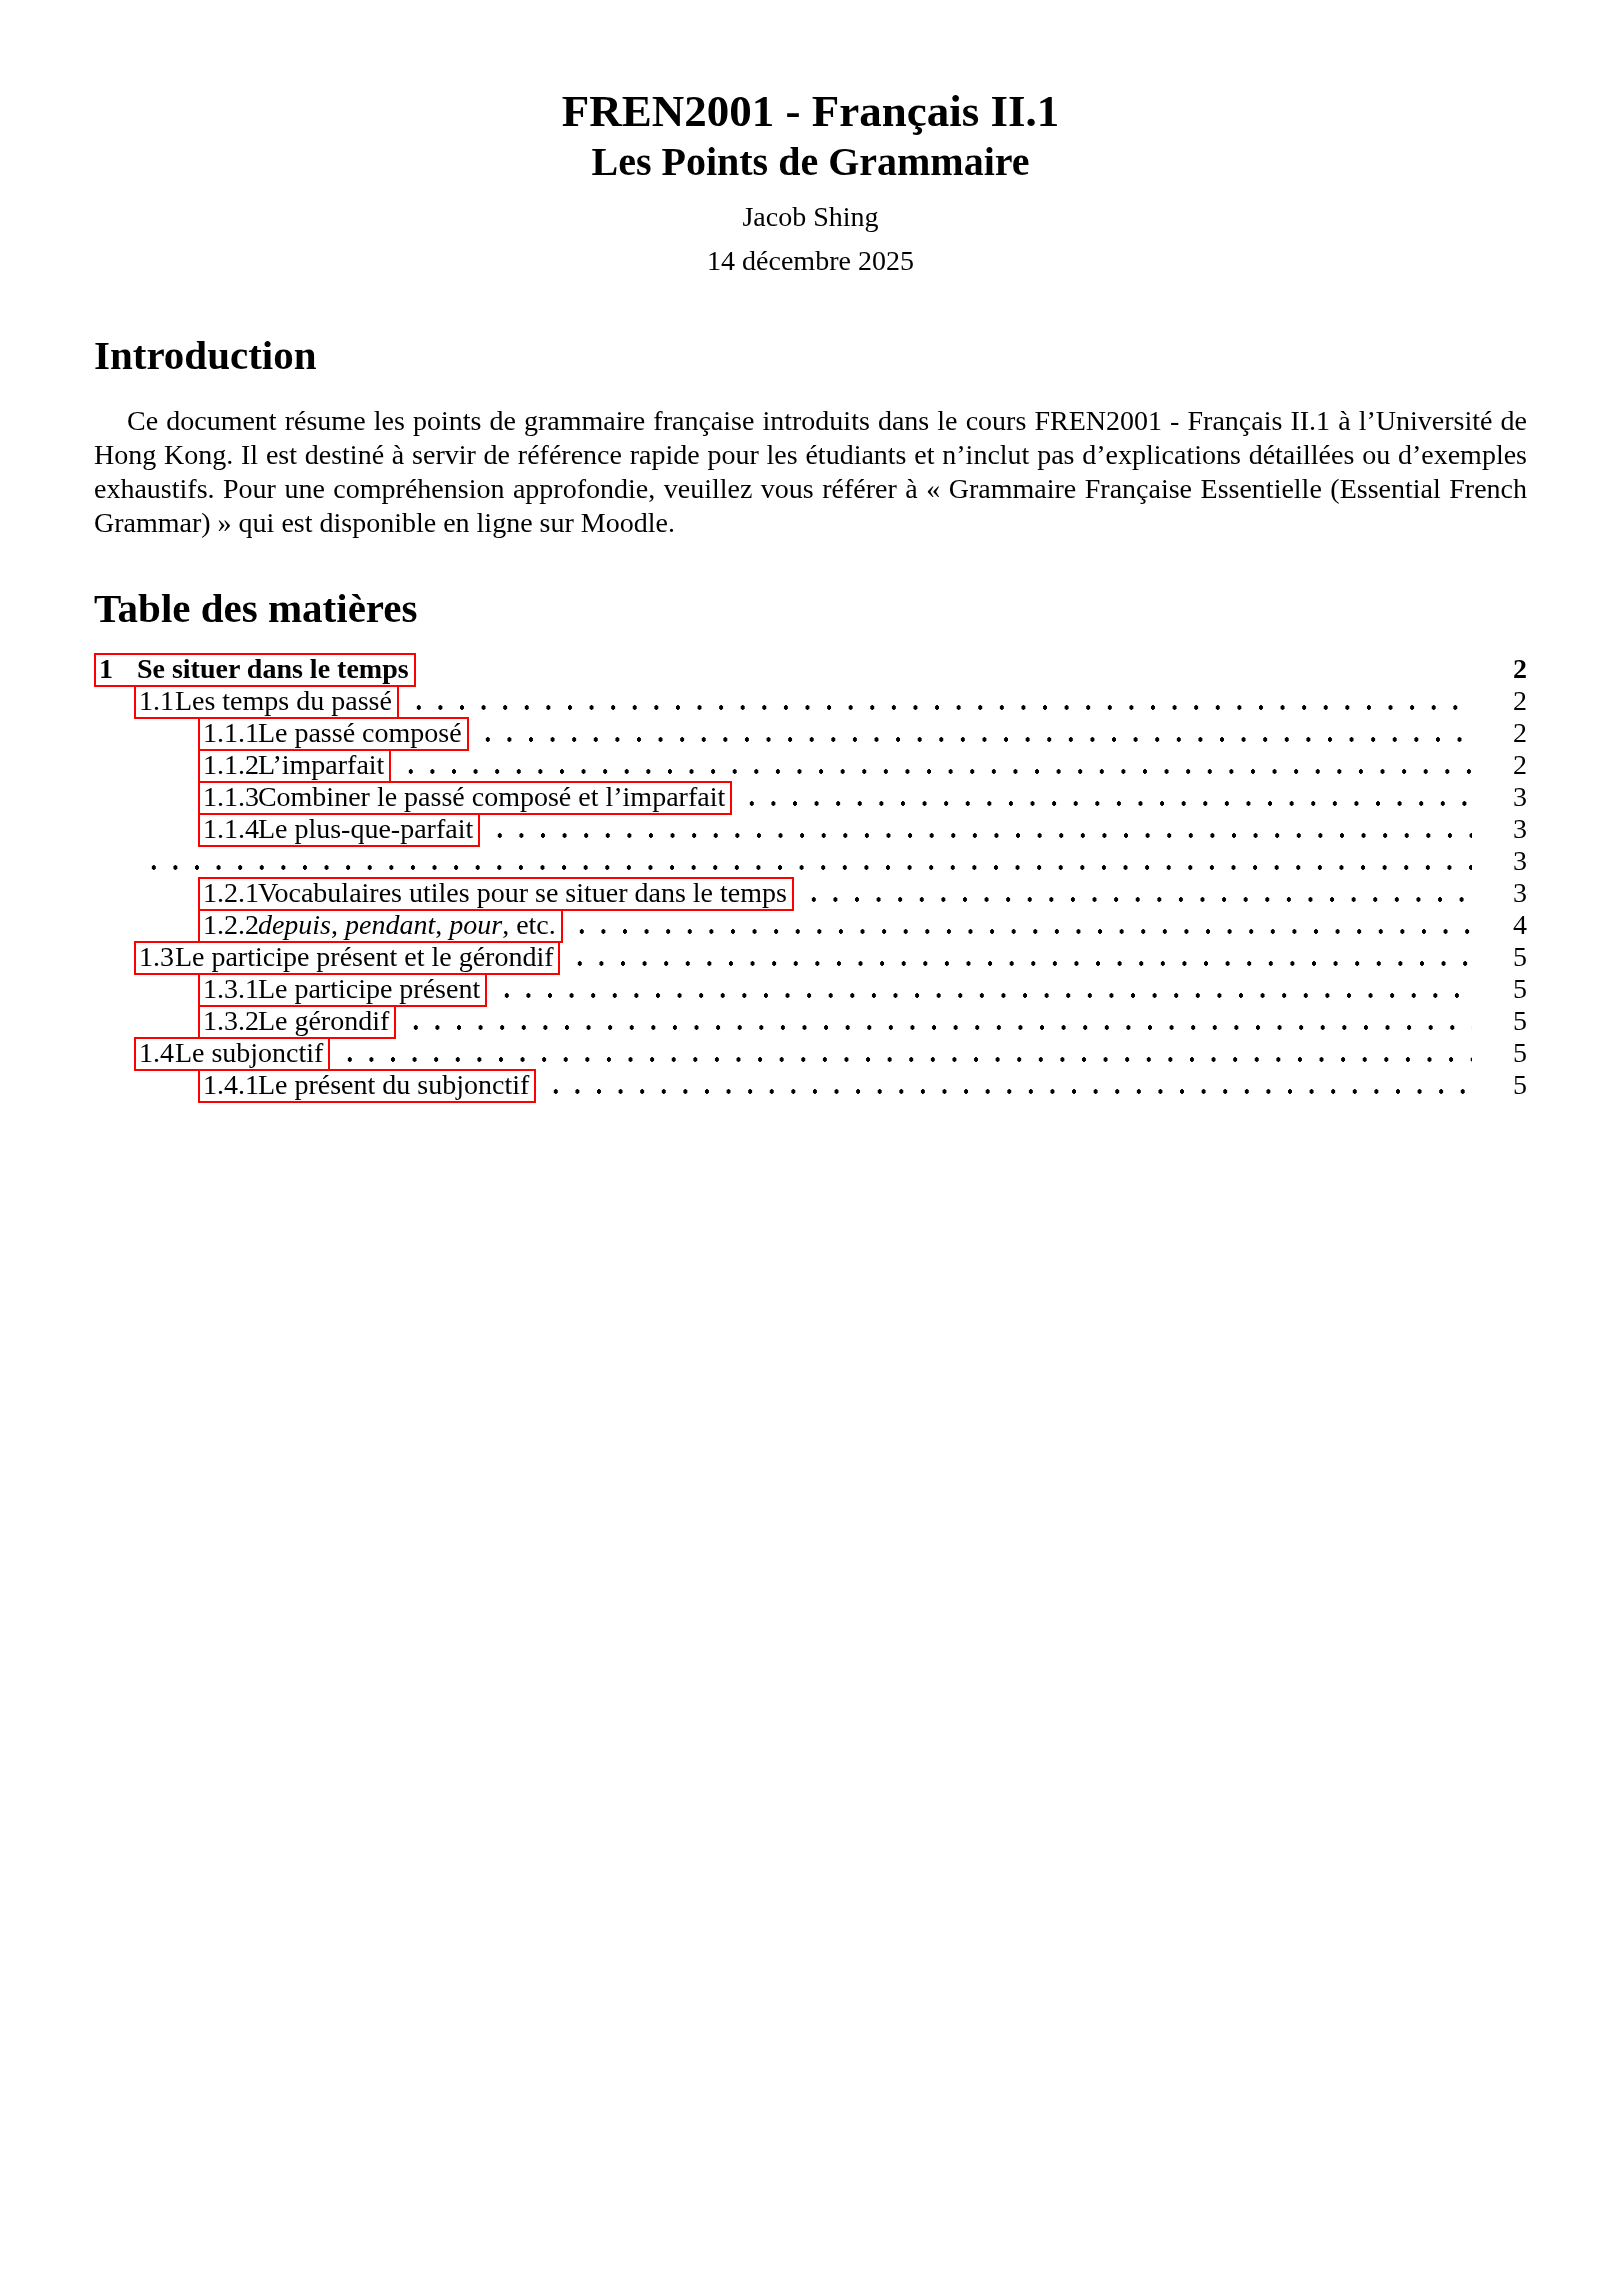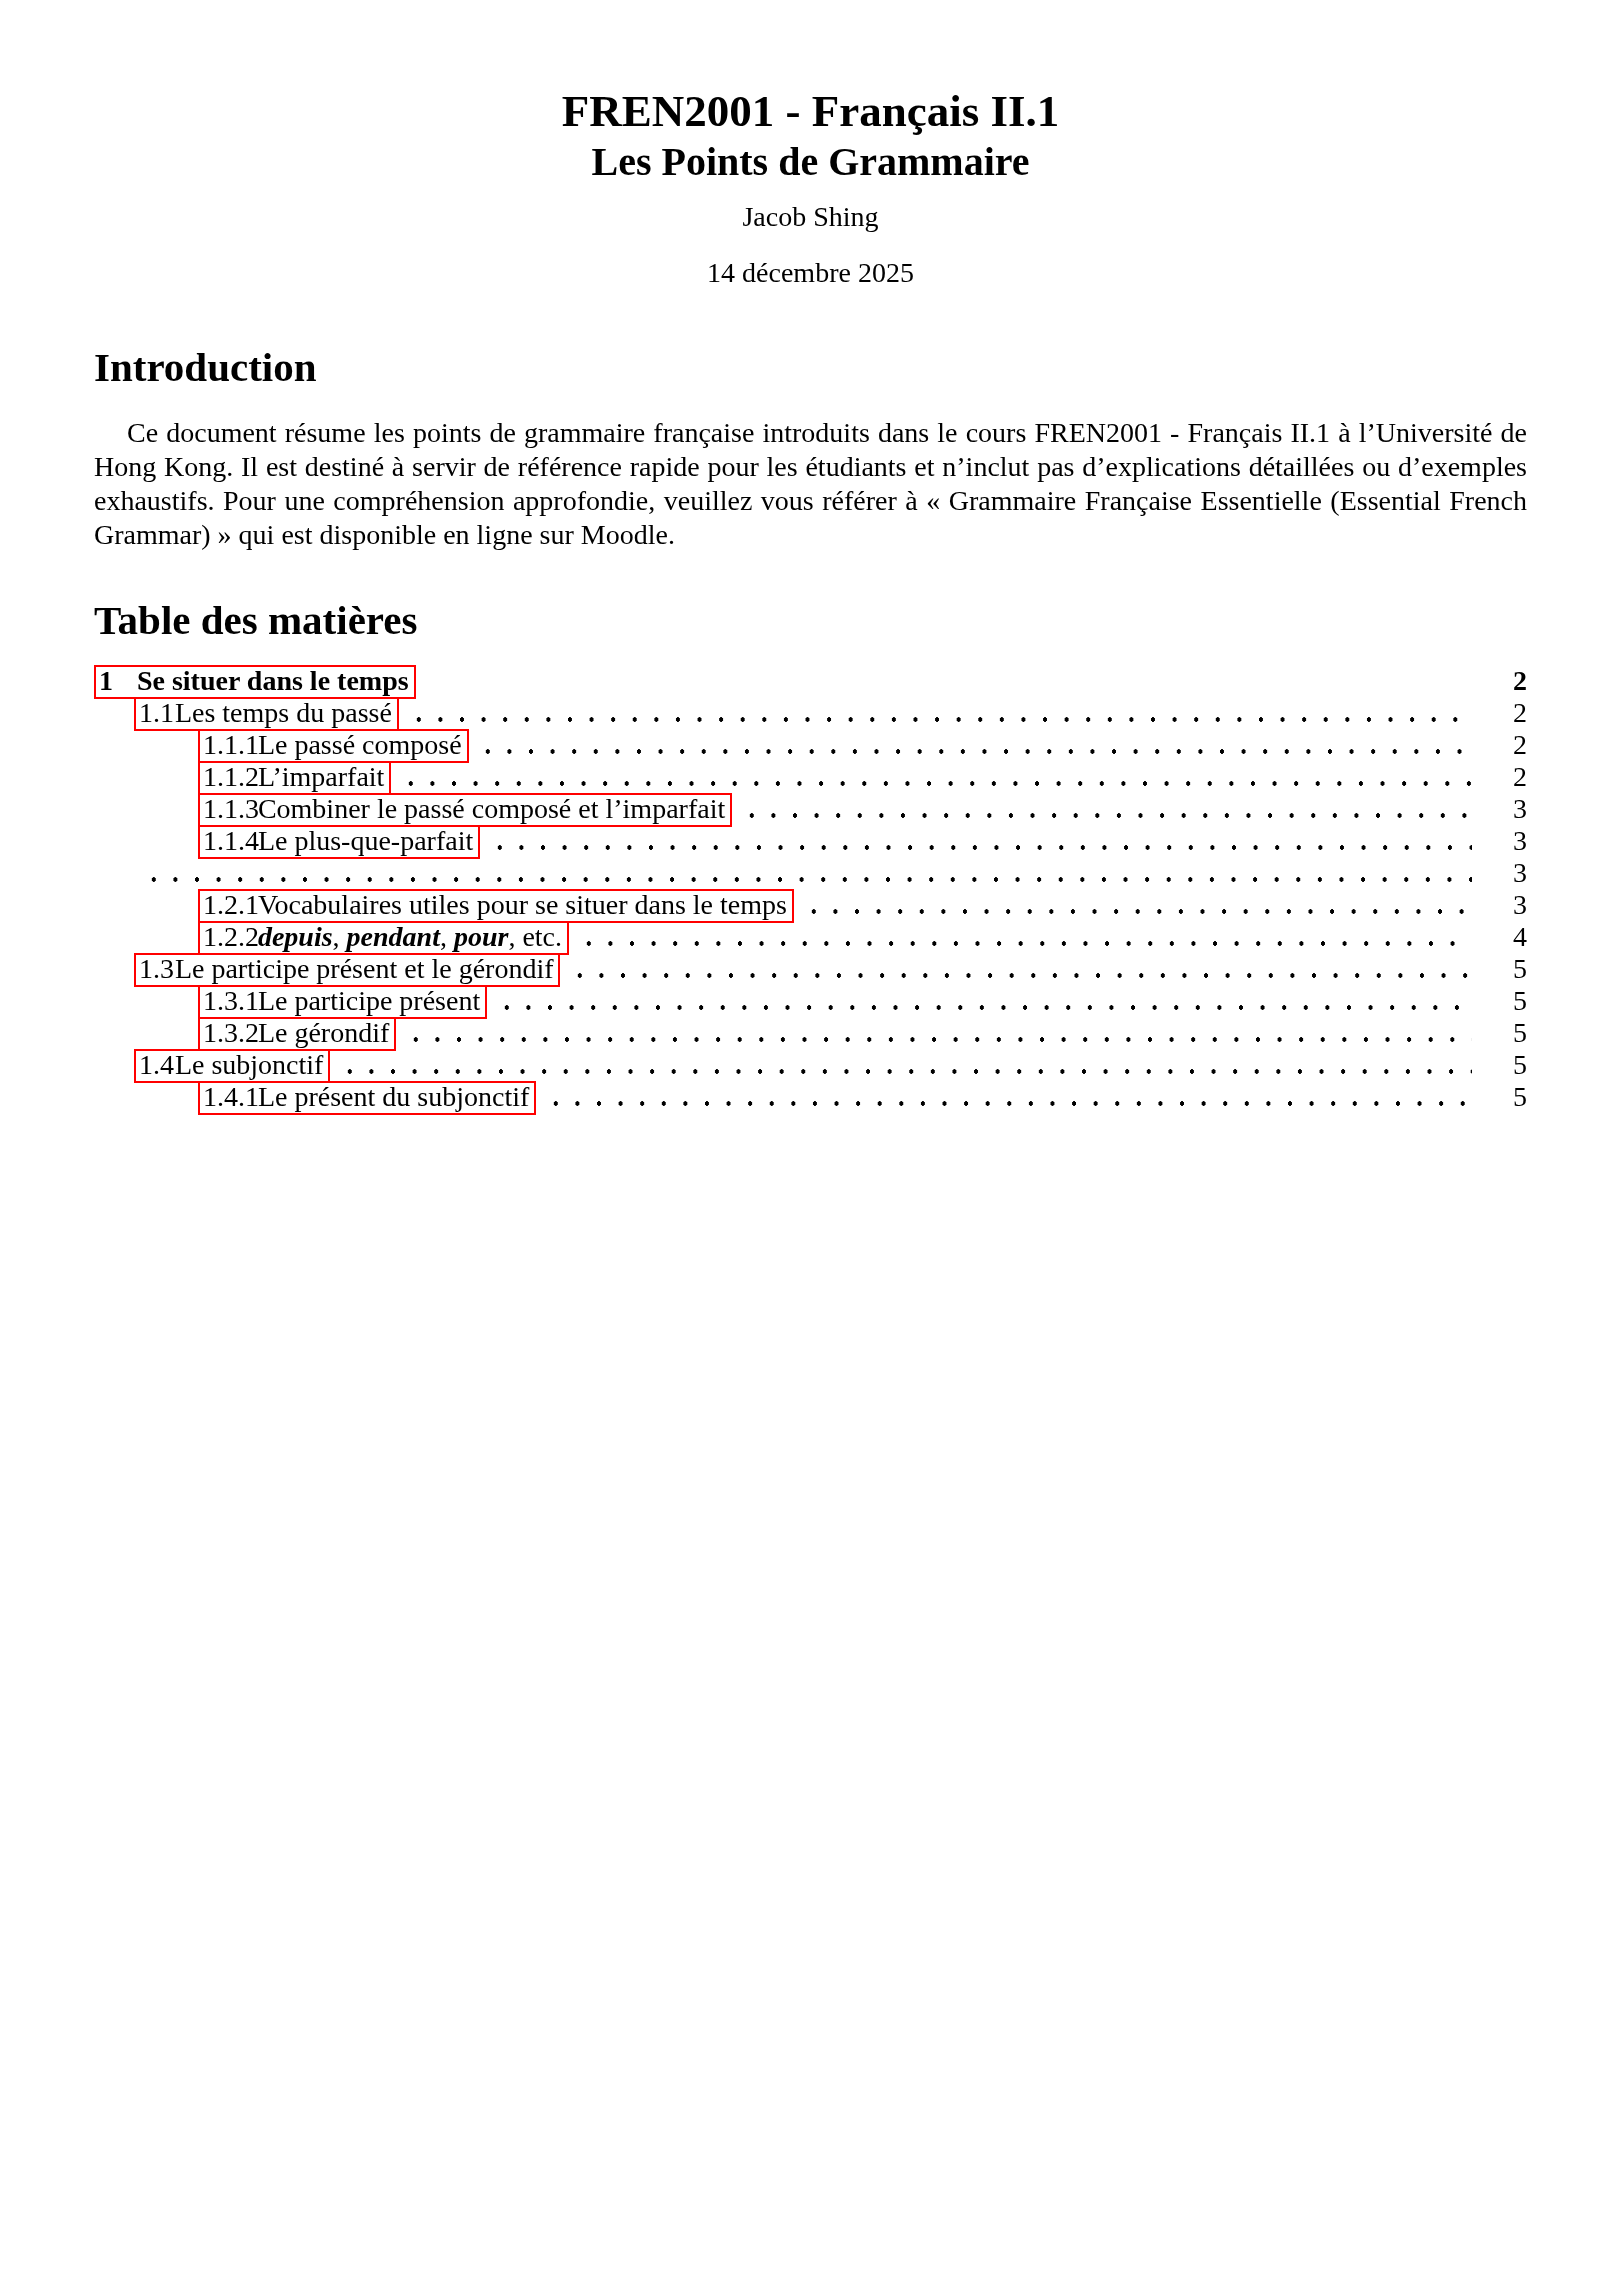--- a/index.html
+++ b/index.html
@@ -11,21 +11,21 @@
     font-family:"Liberation Serif", serif;
     overflow:hidden;
   }
   .content { padding:0 94px; }
 
   
   .titleblock { text-align:center; padding-top:86px; }
   .doc-title    { font-size:45px; font-weight:700; line-height:1.12; }
   .doc-subtitle { font-size:40px; font-weight:700; line-height:1.15; margin-top:2.9px; }
   .doc-author   { font-size:28px; margin-top:15.7px; }
-  .doc-date     { font-size:28px; margin-top:24px; }
+  .doc-date     { font-size:28px; margin-top:12px; }
 
   
   .section-heading { font-size:41px; font-weight:700; line-height:1.05; margin:0; }
   .intro-heading { margin-top:57px; }
   .toc-heading   { margin-top:47px; }
 
   
   .intro-para {
     font-size:28px; line-height:34px;
     text-align:justify; text-indent:33px;
@@ -59,21 +59,21 @@
     margin:0 9.8px 0 8.8px;
     background-image:radial-gradient(circle, #000 2px, transparent 2.4px);
     background-size:21.6px 4.9px;
     background-repeat:repeat-x;
     background-position:0 bottom;
   }
   .lvl1 .dots { background:none; }
 
   .page-num { flex:0 0 auto; width:45px; text-align:right; }
 
-  .it { font-style:italic;font-weight:bold; }
+  .it { font-style:italic; }
 </style>
 </head>
 <body>
 
 <div class="page">
   <div class="content">
 
     <div class="titleblock">
       <div class="doc-title">FREN2001 - Français II.1</div>
       <div class="doc-subtitle">Les Points de Grammaire</div>

